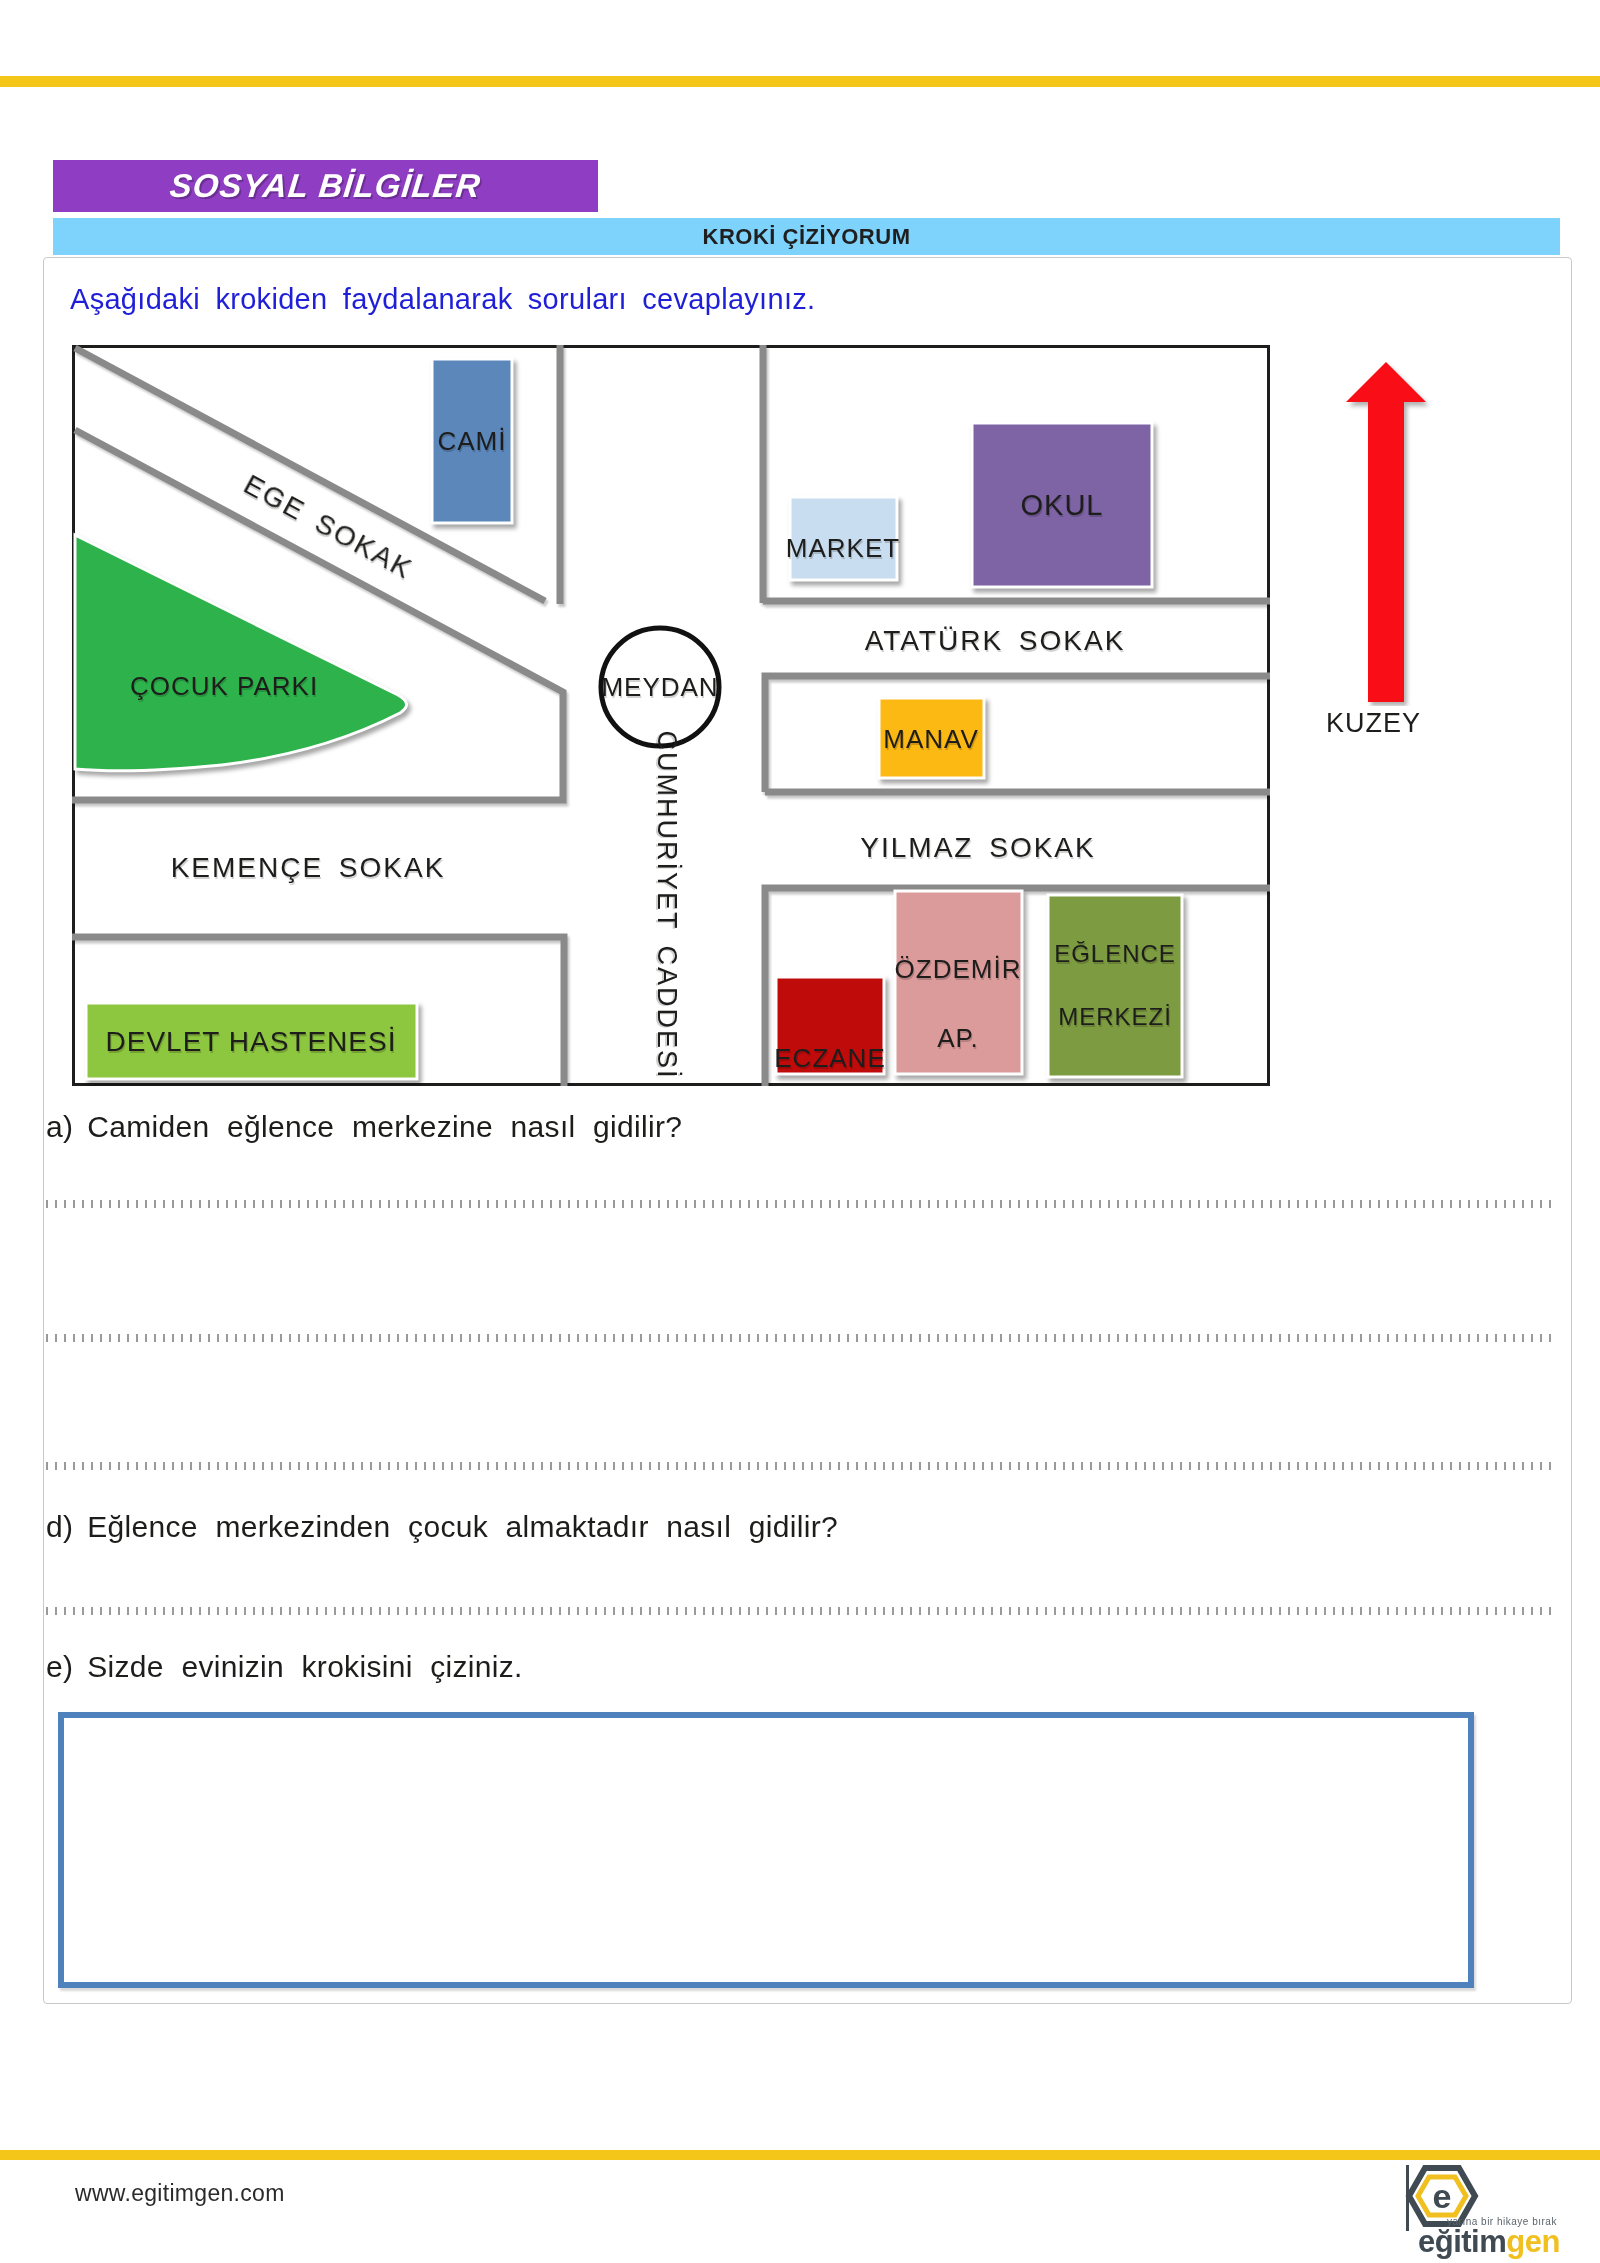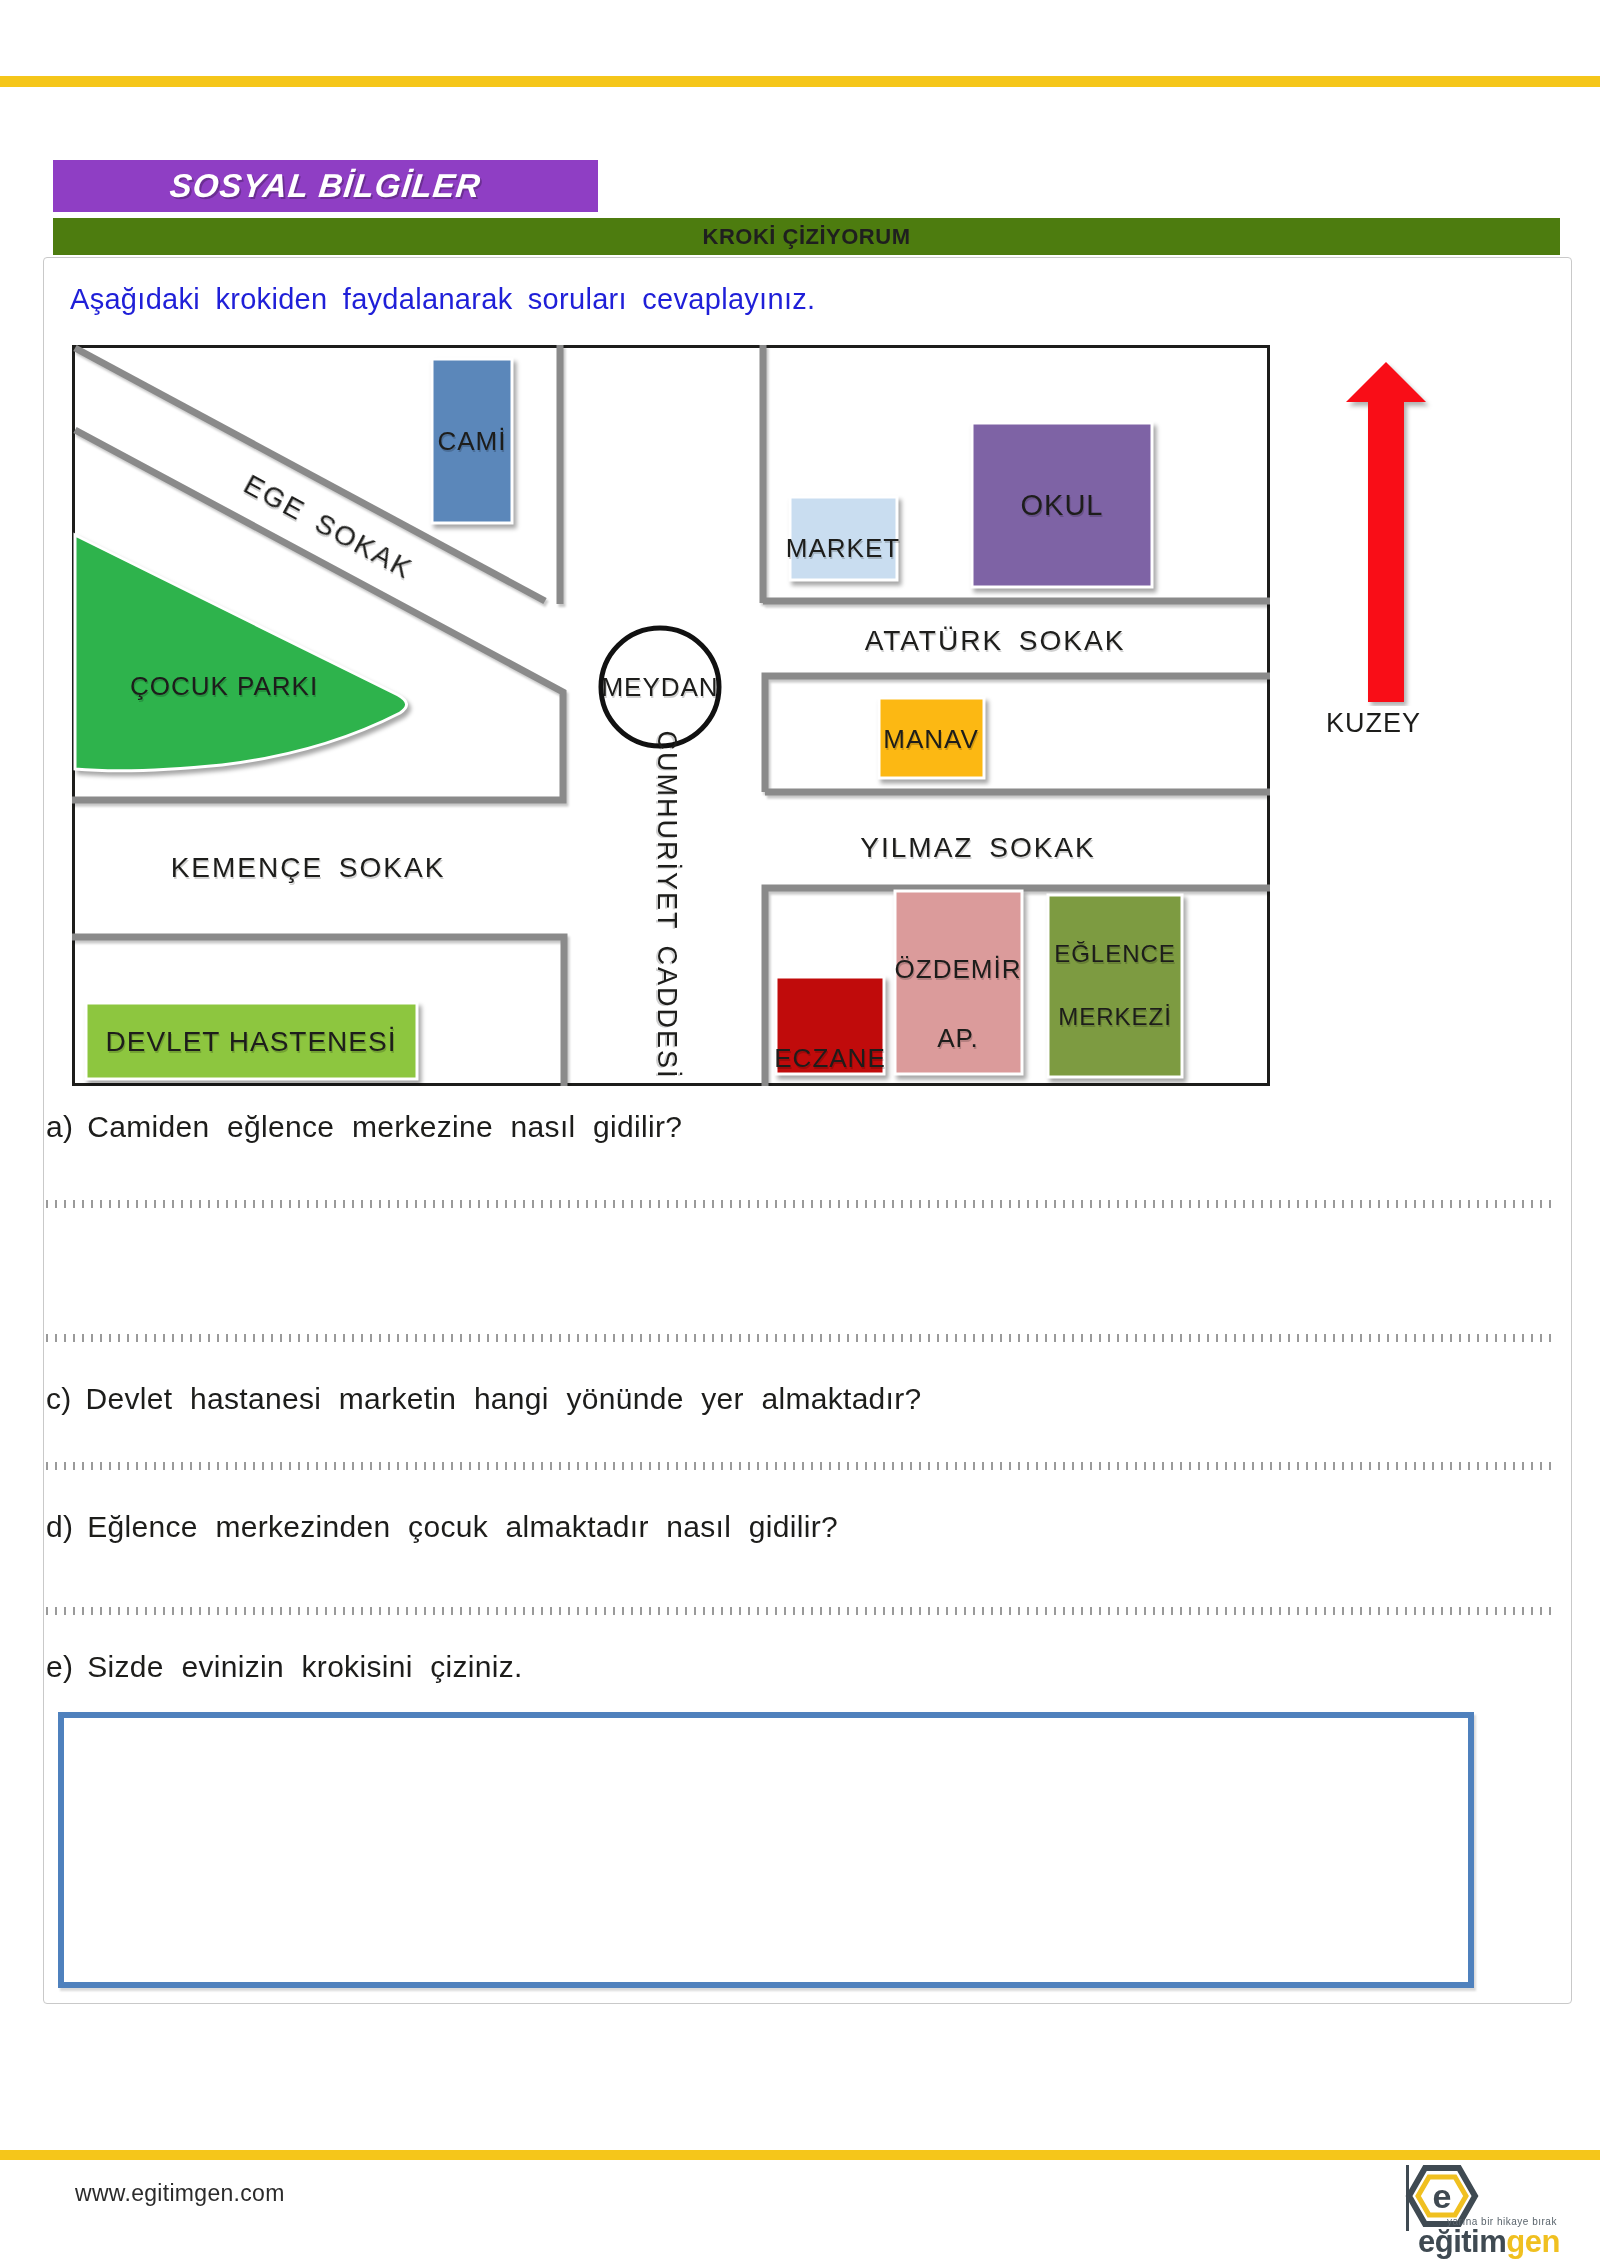--- a/index.html
+++ b/index.html
@@ -11,21 +11,21 @@
   
   #top-bar{left:0;top:76px;width:1600px;height:11px;background:#f5c61a;}
   #footer-bar{left:0;top:2150px;width:1600px;height:10px;background:#f5c61a;}
 
   
   #subject-box{left:53px;top:160px;width:545px;height:52px;background:#8f3ec4;
                display:flex;align-items:center;justify-content:center;}
   #subject-box span{color:#fff;font-size:33px;font-weight:bold;font-style:italic;
                     letter-spacing:1px;transform:skewX(-6deg);
                     text-shadow:2px 2px 0 rgba(0,0,0,.25);}
-  #topic-band{left:53px;top:218px;width:1507px;height:37px;background:#4d7c0f;
+  #topic-band{left:53px;top:218px;width:1507px;height:37px;background:#7dd3fc;
               display:flex;align-items:center;justify-content:center;}
   #topic-band span{font-size:22px;font-weight:bold;color:#1f1f1f;letter-spacing:.5px;}
 
   
   #content-frame{left:43px;top:257px;width:1527px;height:1745px;background:#fff;
                  border:1px solid #c9c9c9;border-radius:4px;}
 
   #instruction{left:70px;top:283px;font-size:29px;color:#1f1fd8;letter-spacing:.3px;word-spacing:7px;}
 
   
@@ -139,23 +139,20 @@
   </svg>
   <div class="abs" id="compass-label">KUZEY</div>
 
   <div class="abs question" style="top:1110px">
     <span class="q-label">a)</span><span>Camiden eğlence merkezine nasıl gidilir?</span>
   </div>
   <div class="abs dotted" style="top:1200px"></div>
 
   <div class="abs dotted" style="top:1334px"></div>
 
-  <div class="abs question" style="top:1382px">
-    <span class="q-label">c)</span><span>Devlet hastanesi marketin hangi yönünde yer almaktadır?</span>
-  </div>
   <div class="abs dotted" style="top:1462px"></div>
 
   <div class="abs question" style="top:1510px">
     <span class="q-label">d)</span><span>Eğlence merkezinden çocuk almaktadır nasıl gidilir?</span>
   </div>
   <div class="abs dotted" style="top:1607px"></div>
 
   <div class="abs question" style="top:1650px">
     <span class="q-label">e)</span><span>Sizde evinizin krokisini çiziniz.</span>
   </div>

